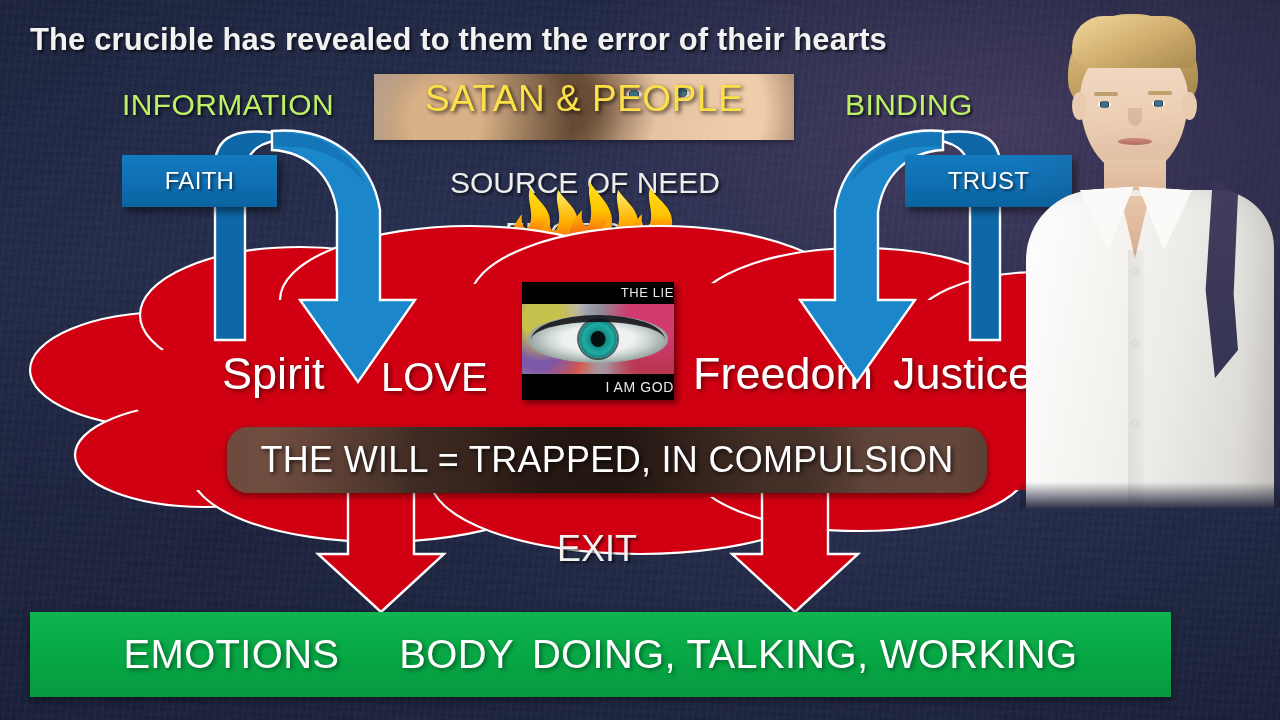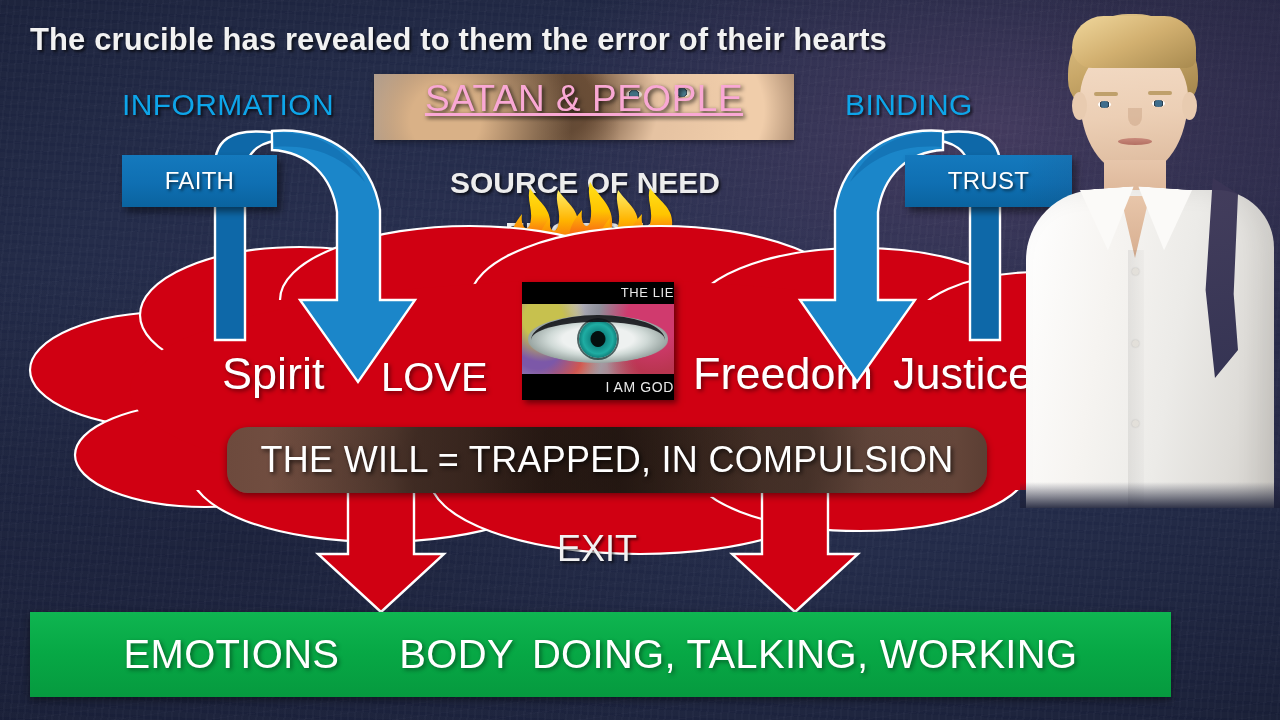--- a/index.html
+++ b/index.html
@@ -52,37 +52,35 @@
   }
   .photo-strip .eye-l, .photo-strip .eye-r{
     position:absolute; width:16px; height:9px; border-radius:50%;
     background:radial-gradient(circle,#2e6f8a 0 40%, #123 55%, #efe7dd 58% 100%);
     opacity:.85;
   }
   .photo-strip .eye-l{ left:252px; top:16px; }
   .photo-strip .eye-r{ left:300px; top:14px; }
   .strip-label {
     position:absolute; left:374px; top:78px; width:420px;
-    text-align:center; font-size:37px; color:#f9a8d4; letter-spacing:.5px;
+    text-align:center; font-size:37px; color:#fde047; letter-spacing:.5px;
     text-shadow:2px 2px 4px rgba(0,0,0,.75);
-    text-decoration:underline;
   }
 
   
   .cap {
-    position:absolute; font-size:30px; color:#0ea5e9; letter-spacing:.4px;
+    position:absolute; font-size:30px; color:#bef264; letter-spacing:.4px;
     text-shadow:2px 2px 3px rgba(0,0,0,.7);
   }
 
   
   .source-lines{
     position:absolute; left:430px; top:158px; width:310px;
     text-align:center; color:#ededed; font-size:30px; line-height:50px;
     text-shadow:2px 2px 3px rgba(0,0,0,.7);
-    font-weight:bold;
   }
 
   
   .flames { position:absolute; left:500px; top:176px; width:190px; height:82px; }
   .flames svg{ display:block; width:100%; height:100%; filter:drop-shadow(0 2px 2px rgba(0,0,0,.45)); }
 
   
   .bluebox{
     position:absolute; color:#fff; font-size:24px; letter-spacing:.3px;
     display:flex; align-items:center; justify-content:center;

